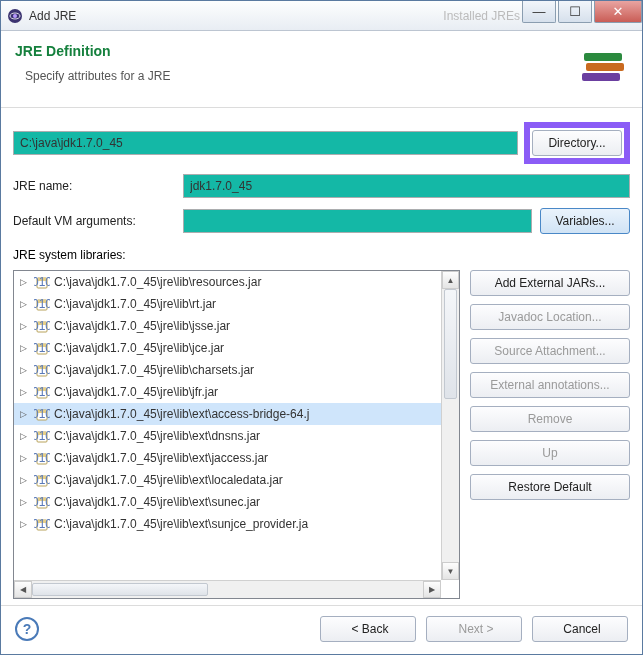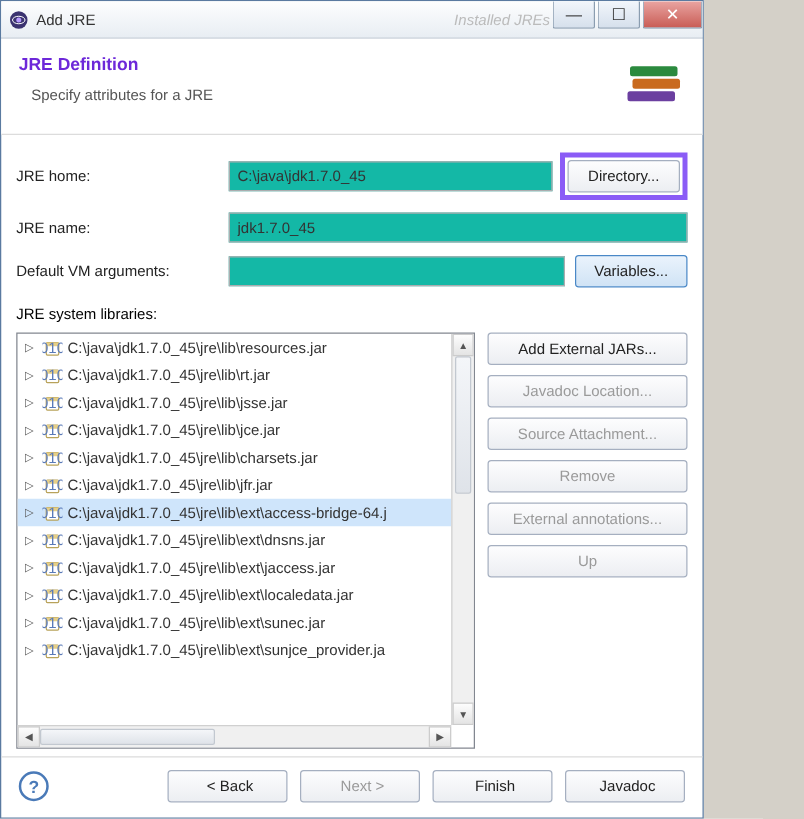--- a/index.html
+++ b/index.html
@@ -1,36 +1,36 @@
 <!DOCTYPE html>
 <html><head>
 <meta charset="utf-8">
 <style>
 * { box-sizing: border-box; font-family: "Segoe UI", Tahoma, sans-serif; font-size: 12px; }
 body { margin: 0; background: #d4d0c8; }
-.window { width: 563px; height: 655px; background: #fff; border: 1px solid #5a7aa0; display: flex; flex-direction: column; }
+.window { width: 643px; height: 655px; background: #fff; border: 1px solid #5a7aa0; display: flex; flex-direction: column; }
 .titlebar { height: 30px; background: linear-gradient(#fdfefe, #e8edf3); border-bottom: 1px solid #bcc5d1; display: flex; align-items: center; padding: 0 0 0 6px; }
 .titlebar .icon { width: 16px; height: 16px; margin-right: 6px; display: flex; align-items: center; justify-content: center; }
 .titlebar .title { color: #333; flex: 1; }
-.titlebar .faded { color: #bbb; margin-left: 12px; font-style: italic; }
+.titlebar .faded { color: #bbb; margin-left: 12px; }
 .winbtns { display: flex; height: 100%; }
 .winbtn { width: 34px; height: 22px; margin-top: 0; margin-left: 2px; border: 1px solid #8a9db0; border-top: none; background: linear-gradient(#f2f6fb, #d6e0ec); display: flex; align-items: center; justify-content: center; font-family: Arial; font-size: 13px; color: #333; border-radius: 0 0 2px 2px; }
 .winbtn.close { background: linear-gradient(#e9a4a1, #c95d56); color: #fff; width: 48px; }
 .header { background: #fff; padding: 12px 14px 14px 14px; border-bottom: 1px solid #dcdcdc; display: flex; justify-content: space-between; }
-.header h1 { margin: 0 0 6px 0; font-size: 14px; font-weight: bold; color: #6d28d9; }
+.header h1 { margin: 0 0 6px 0; font-size: 14px; font-weight: bold; color: #15803d; }
 .header p { margin: 10px; color: #555; }
 .books { width: 48px; height: 40px; margin-top: 2px; }
 .body { padding: 14px 12px 6px 12px; flex: 1; display: flex; flex-direction: column; }
 .row { display: flex; align-items: center; margin-bottom: 10px; }
 .row label { width: 170px; color: #222; }
 .row input[type=text] { flex: 1; height: 24px; border: 1px solid #abadaf; padding: 0 6px; background: #14b8a6; color: #333; }
 .btn { height: 26px; padding: 0 12px; border: 1px solid #a5afc0; background: linear-gradient(#fdfdfe, #eceef2); color: #222; border-radius: 3px; cursor: pointer; min-width: 90px; }
 .btn.blue { border: 1px solid #4a88c7; background: linear-gradient(#eaf3fc, #d0e3f5); }
 .btn.disabled { color: #9a9a9a; }
-.highlight { border: 4px solid #8b5cf6; padding: 2px; margin-left: 6px; }
+.highlight { border: 6px solid #8b5cf6; padding: 2px; margin-left: 6px; }
 .mainarea { flex: 1; display: flex; gap: 10px; margin-top: 4px; }
 .tree { flex: 1; border: 1px solid #828790; background: #fff; overflow: hidden; position: relative; }
 .tree-body { position: absolute; inset: 0 18px 18px 0; overflow: hidden; }
 .tree-row { display: flex; align-items: center; height: 22px; padding-left: 6px; white-space: nowrap; color: #333; }
 .tree-row.sel { background: #cfe5fb; }
 .expander { width: 12px; color: #5b5b5b; font-size: 9px; }
 .jar-icon { width: 16px; height: 16px; margin: 0 4px 0 2px; display: inline-flex; align-items: center; justify-content: center; }
 .vscroll { position: absolute; right: 0; top: 0; bottom: 18px; width: 18px; background: #f0f0f0; border-left: 1px solid #d0d0d0; }
 .vscroll .arrow { height: 18px; background: linear-gradient(#fdfdfd,#e4e4e4); border: 1px solid #ccc; display: flex; align-items: center; justify-content: center; font-size: 8px; color: #555; }
 .vscroll .thumb { position: absolute; top: 18px; left: 2px; right: 2px; height: 110px; background: linear-gradient(#f4f6f9,#dfe3e9); border: 1px solid #c2c8d0; border-radius: 2px; }
@@ -76,21 +76,20 @@
       <svg width="48" height="40" viewBox="0 0 48 40">
         <rect x="4" y="8" width="38" height="8" rx="2" fill="#2b8a3e"></rect>
         <rect x="6" y="18" width="38" height="8" rx="2" fill="#c96a1f"></rect>
         <rect x="2" y="28" width="38" height="8" rx="2" fill="#6b3fa0"></rect>
       </svg>
     </span>
   </div>
 
   <div class="body">
     <div class="row">
-      <label>JRE home:</label>
       <input type="text" value="C:\java\jdk1.7.0_45" style="">
       <span class="highlight">
         <button class="btn">Directory...</button>
       </span>
     </div>
     <div class="row">
       <label>JRE name:</label>
       <input type="text" value="jdk1.7.0_45" style="">
     </div>
     <div class="row">
@@ -246,29 +245,29 @@
           <div class="htrack">
               <div class="hthumb"></div>
             </div>
           <div class="arrow" style="position:absolute;right:0;top:0">▶</div>
         </div>
       </div>
       <div class="sidebtns">
         <button class="btn">Add External JARs...</button>
         <button class="btn disabled">Javadoc Location...</button>
         <button class="btn disabled">Source Attachment...</button>
+        <button class="btn disabled">External annotations...</button>
         <button class="btn disabled">Remove</button>
-        <button class="btn disabled">External annotations...</button>
         <button class="btn disabled">Up</button>
+        <button class="btn">Restore Default</button>
       </div>
     </div>
   </div>
 
   <div class="footer">
     <div class="help">?</div>
     <div class="spacer"></div>
     <button class="btn">&lt; Back</button>
     <button class="btn disabled">Next &gt;</button>
-    <button class="btn">Finish</button>
-    <button class="btn">Javadoc</button>
+    <button class="btn">Cancel</button>
   </div>
 
 </div>
 
 </body></html>

